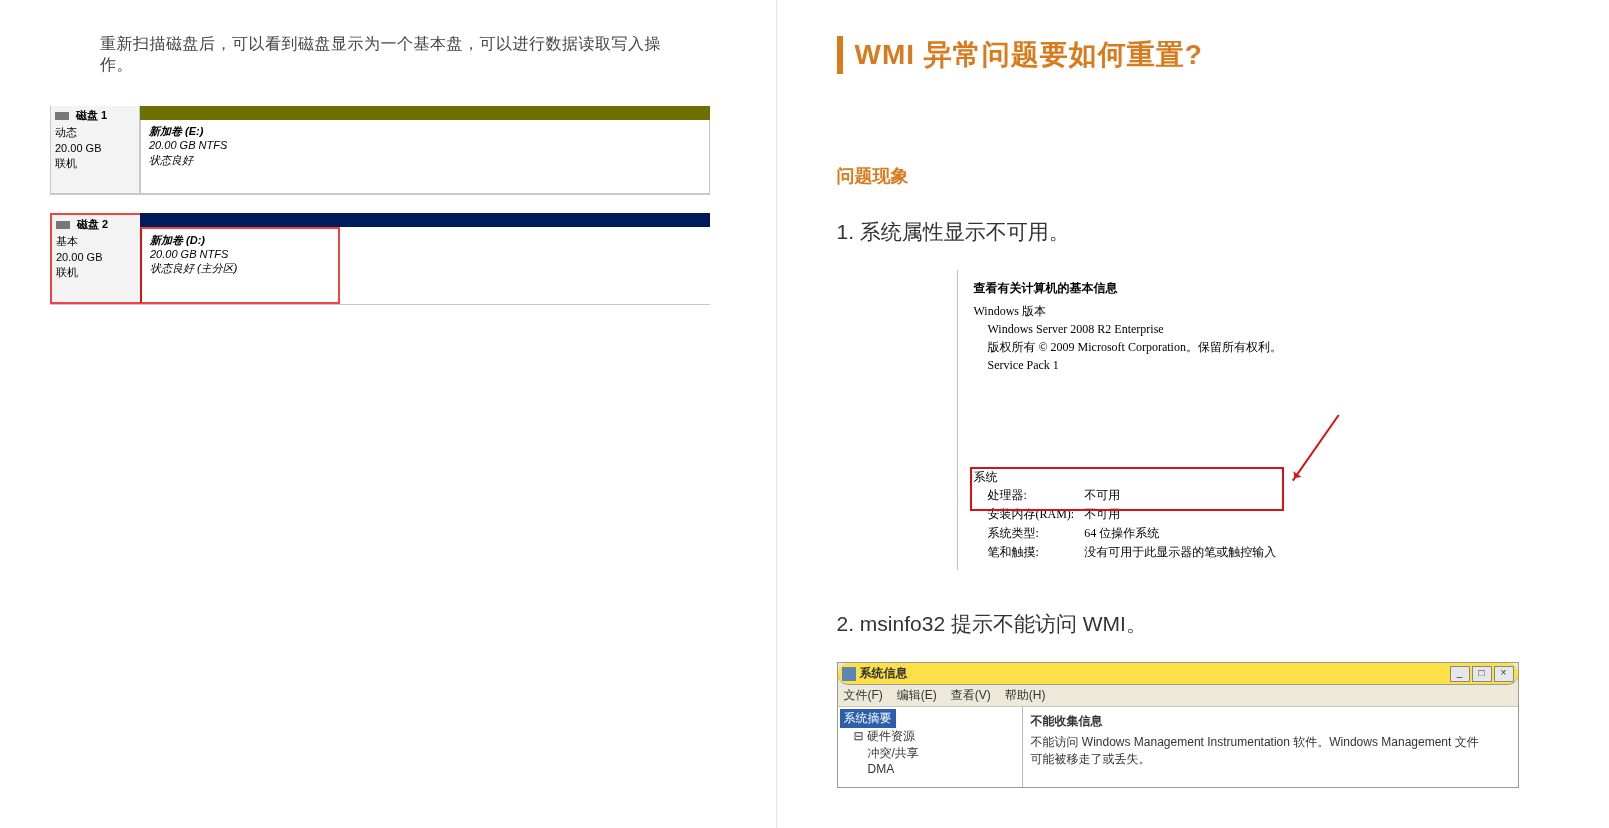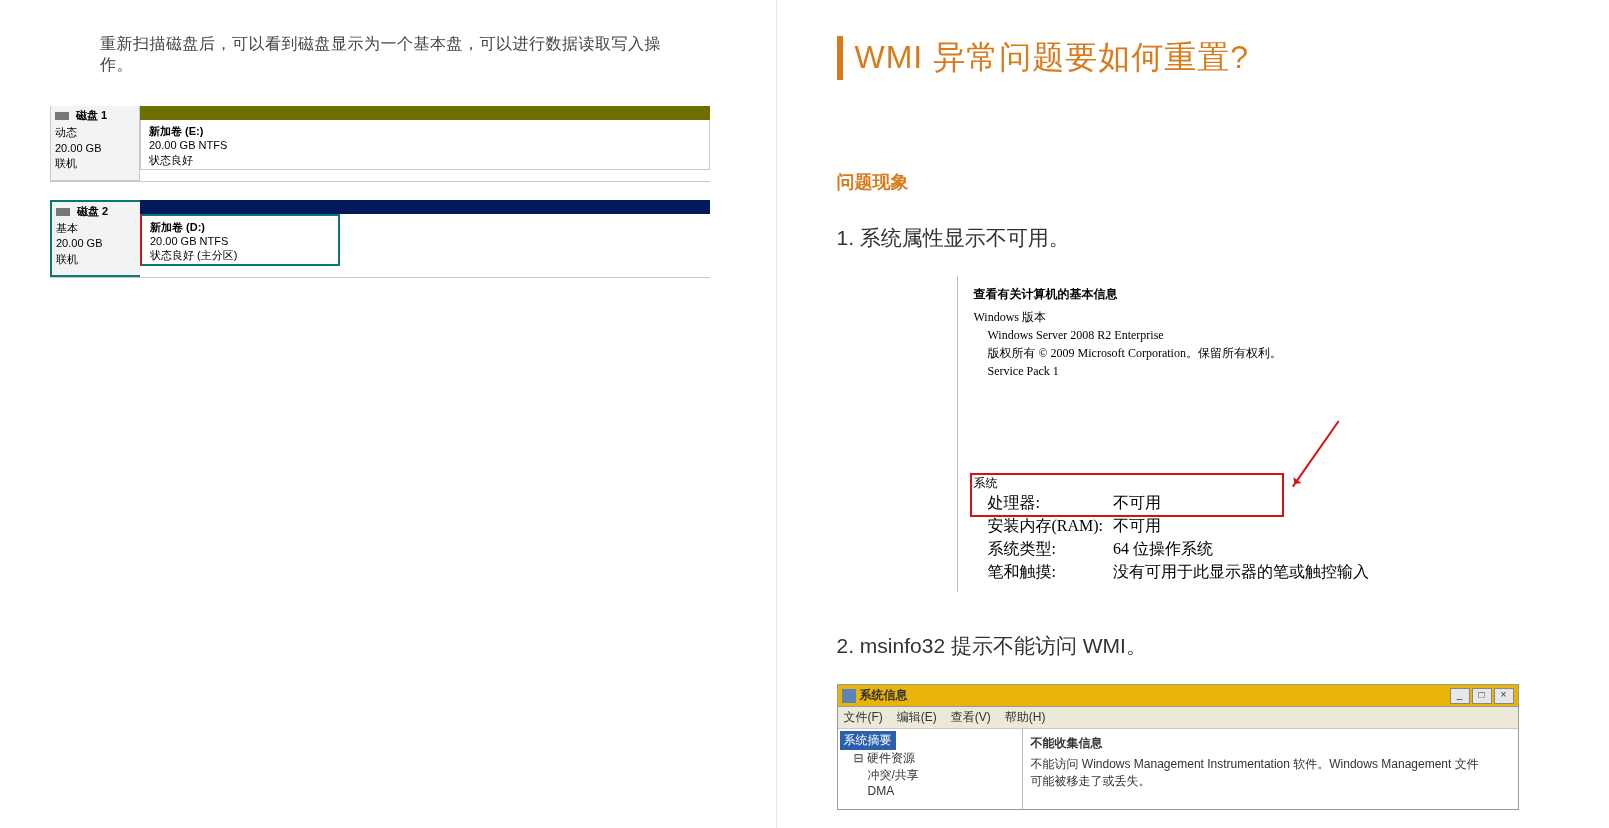--- a/index.html
+++ b/index.html
@@ -78,33 +78,34 @@
     flex-direction: column;
   }
   .vol-bar {
     height: 14px;
   }
   .vol-bar.olive { background:#6d6f00; }
   .vol-bar.navy  { background:#001a5c; }
   .vol-info {
     border: 1px solid #c9c9c9;
     border-top: none;
-    padding: 4px 8px 2px 8px;
+    padding: 4px 8px 26px 8px;
     background:#fff;
     line-height:1.3;
+    font-style:italic;
   }
   .vol-info b { font-weight: bold; }
   .highlight-box {
-    border: 2px solid #0f766e;
+    border: 2px solid #ef4444;
   }
 
   
   .article-title {
-    font-size: 32px;
-    font-weight: 400;
+    font-size: 28px;
+    font-weight: 700;
     color: #d87b1c;
     border-left: 6px solid #d87b1c;
     padding-left: 12px;
     margin: 12px 0 90px 0;
     letter-spacing: 1px;
   }
   .intro {
     font-size: 16px;
     margin-bottom: 48px;
   }
@@ -132,21 +133,21 @@
     color:#000;
     position: relative;
   }
   .sysprop .sp-h { font-weight: bold; margin-bottom:6px; }
   .sysprop .sp-line { margin:2px 0 2px 14px; }
   .sysprop .sp-gap  { height:90px; }
   .sysprop .sp-sys  { font-weight:normal; margin-top:4px; }
   .sysprop table.sp-tbl {
     border-collapse: collapse;
     margin-left:14px;
-    font-size:16px;
+    font-size:12px;
   }
   .sysprop table.sp-tbl td { padding:1px 10px 1px 0; white-space:nowrap; }
   .red-box {
     position:absolute;
     border:2px solid #d41414;
     pointer-events:none;
   }
   .red-box.sp-box { left:12px; top:197px; width:310px; height:40px; }
   .arrow {
     position:absolute;
@@ -168,26 +169,27 @@
   .msinfo {
     margin-left:0;
     width:680px;
     border:1px solid #9a9a9a;
     font-family: SimSun, Tahoma, sans-serif;
     font-size:12px;
     background:#ece9d8;
     position: relative;
   }
   .msinfo .titlebar{
-    background:#eab308;
+    background:#fde047;
     border-bottom:1px solid #9a9a9a;
     padding:2px 4px;
     display:flex;
     align-items:center;
     justify-content:space-between;
+    border-radius:10px;
   }
   .msinfo .titlebar .t-left{display:flex;align-items:center;gap:4px;font-weight:bold;}
   .msinfo .ticon{width:14px;height:14px;background:#5b86b4;display:inline-block;}
   .msinfo .winbtns{display:flex;gap:2px;}
   .msinfo .winbtn{width:18px;height:14px;border:1px solid #888;background:#e7e7e7;font-size:10px;line-height:12px;text-align:center;}
   .msinfo .menubar{
     background:#ece9d8;
     padding:2px 6px;
     border-bottom:1px solid #c9c9c9;
     display:flex; gap:14px;

